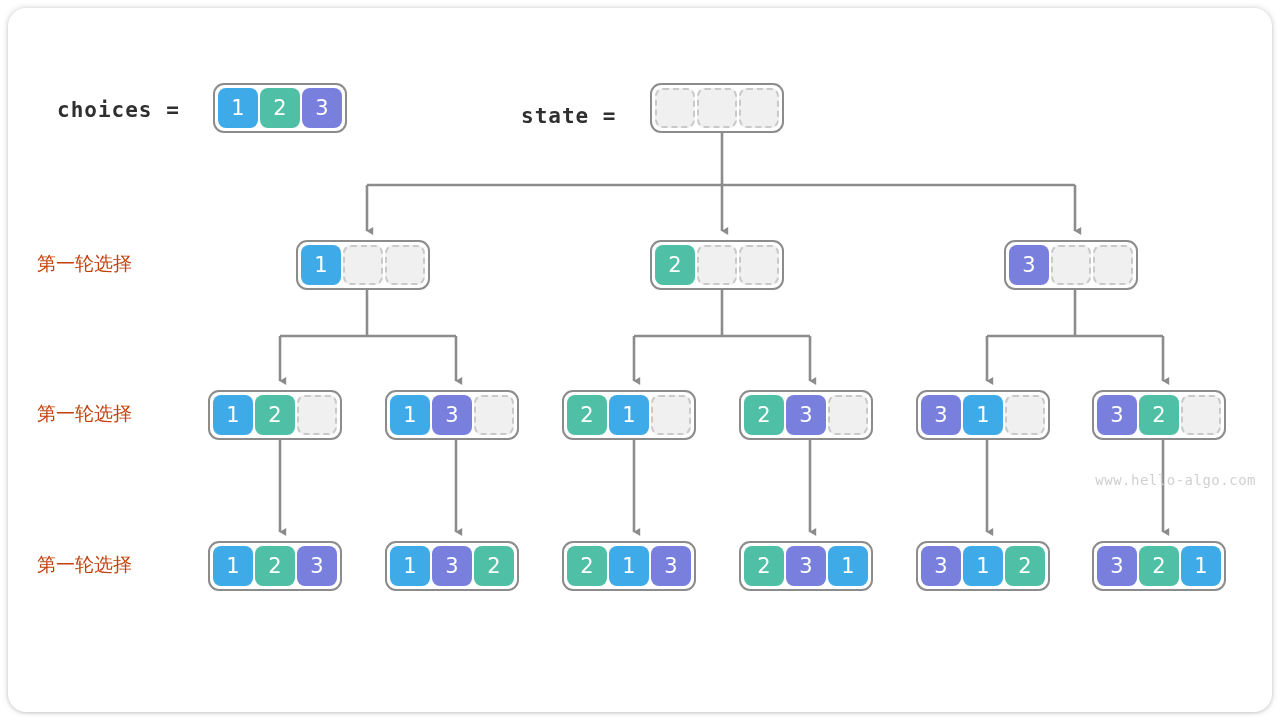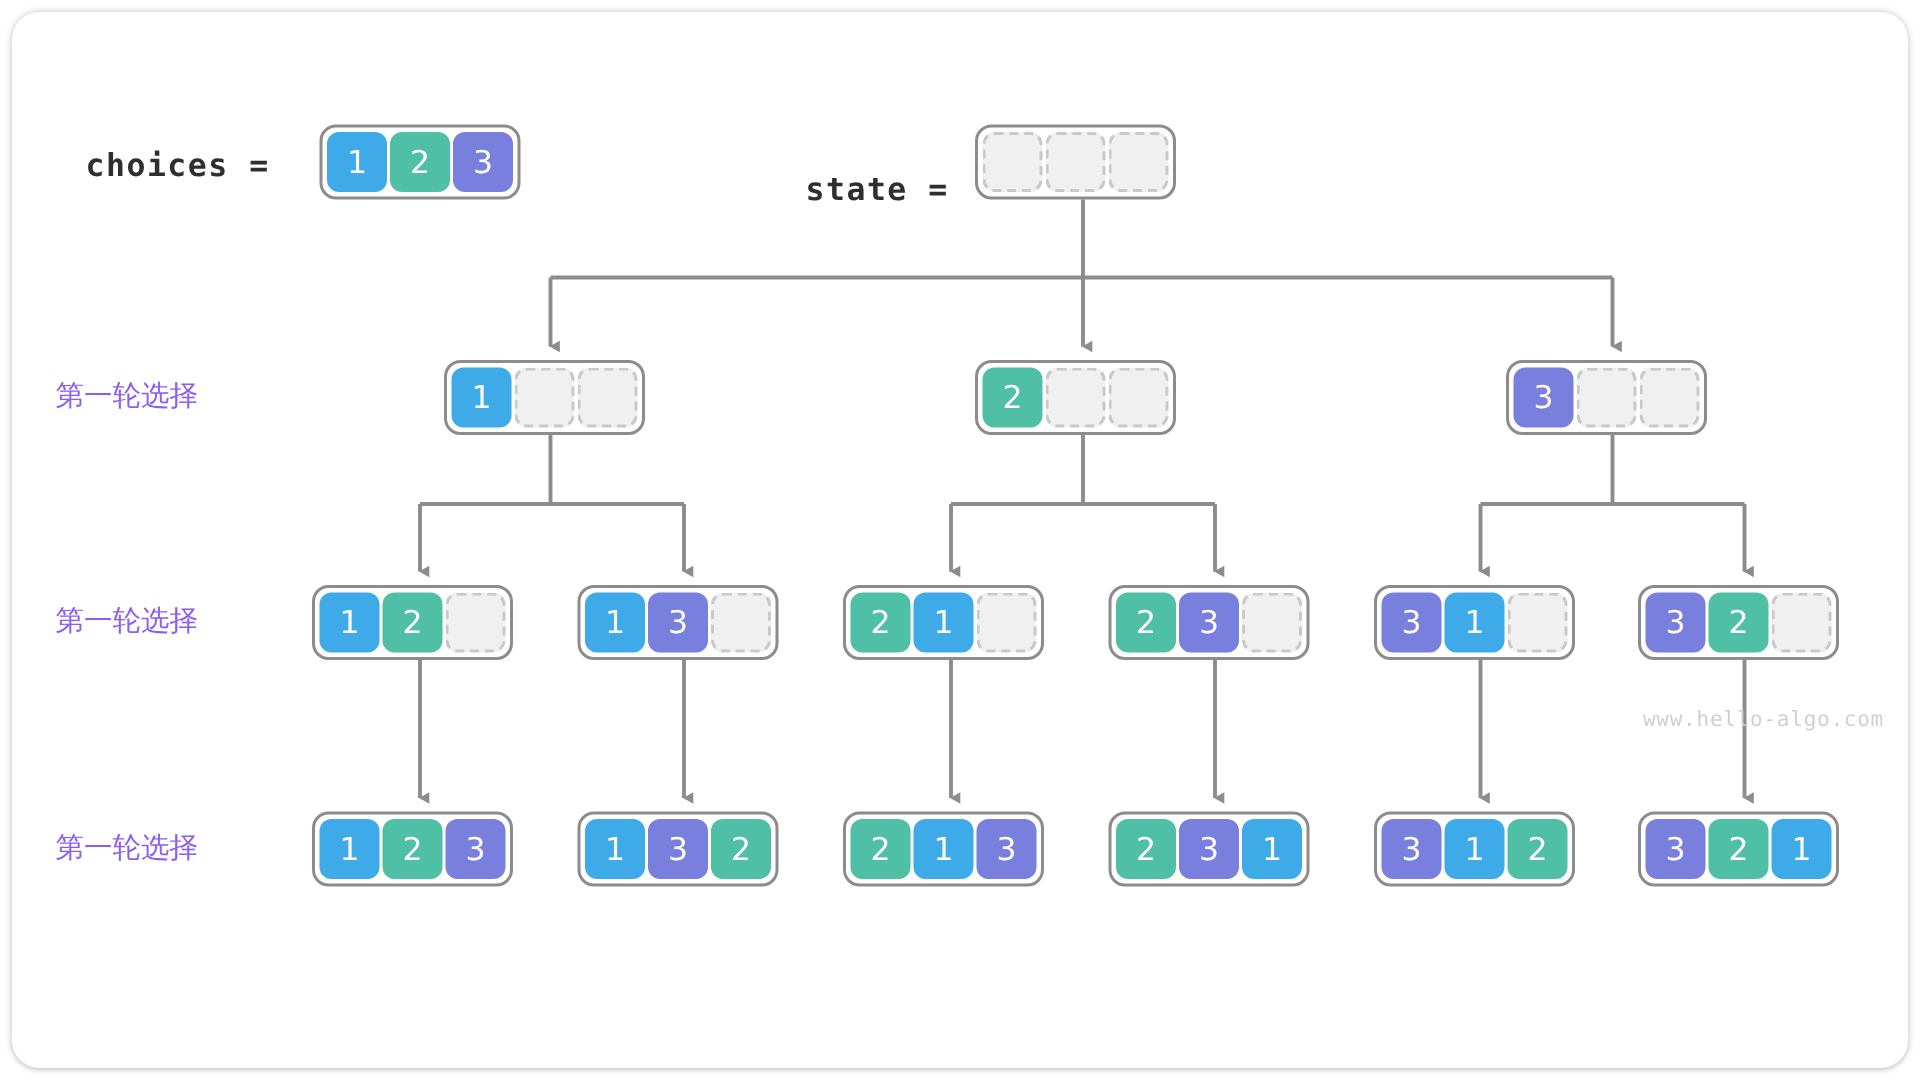--- a/index.html
+++ b/index.html
@@ -50,21 +50,21 @@
     color: #2f2f2f;
     letter-spacing: 1px;
     white-space: nowrap;
   }
 
   
   .row-label {
     position: absolute;
     font-family: Liberation Serif, serif;
     font-size: 19px;
-    color: #8b5cf6;
+    color: #c2410c;
     white-space: nowrap;
   }
 
   
   .arr {
     position: absolute;
     display: flex;
     flex-direction: row;
     align-items: center;
     box-sizing: border-box;
@@ -155,21 +155,21 @@
     </g>
   </svg>
 
   <div class="hdr-label" style="left:57px; top:98px;">choices  =</div>
   <div class="arr" id="node-choices" style="left:213px; top:83px;">
       <div class="cell v1">1</div>
       <div class="cell v2">2</div>
       <div class="cell v3">3</div>
     </div>
 
-  <div class="hdr-label" style="left:521px; top:114px;margin-left:16px;">state  =</div>
+  <div class="hdr-label" style="left:521px; top:104px;">state  =</div>
   <div class="arr" id="node-state" style="left:650px; top:83px;">
       <div class="cell empty"></div>
       <div class="cell empty"></div>
       <div class="cell empty"></div>
     </div>
 
   <div class="row-label" style="left:37px; top:251px;">第一轮选择</div>
   <div class="row-label" style="left:37px; top:401px;">第一轮选择</div>
   <div class="row-label" style="left:37px; top:552px;">第一轮选择</div>
 

